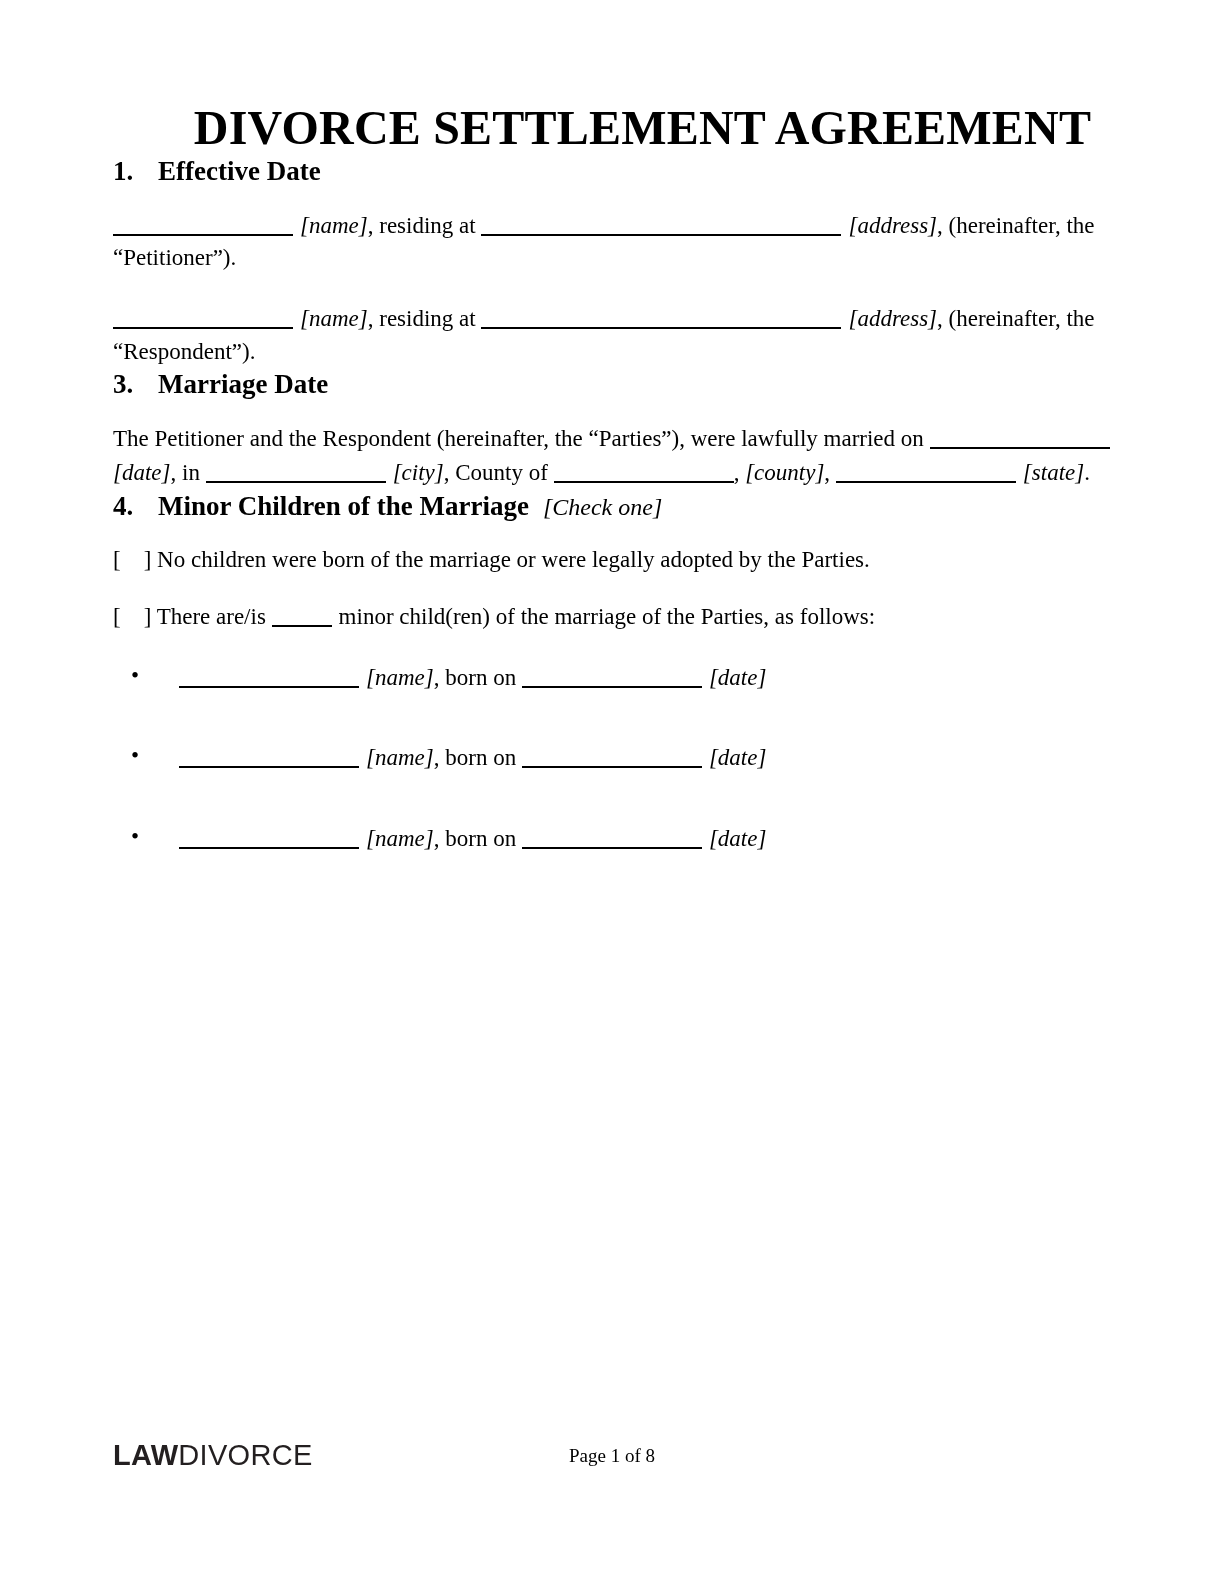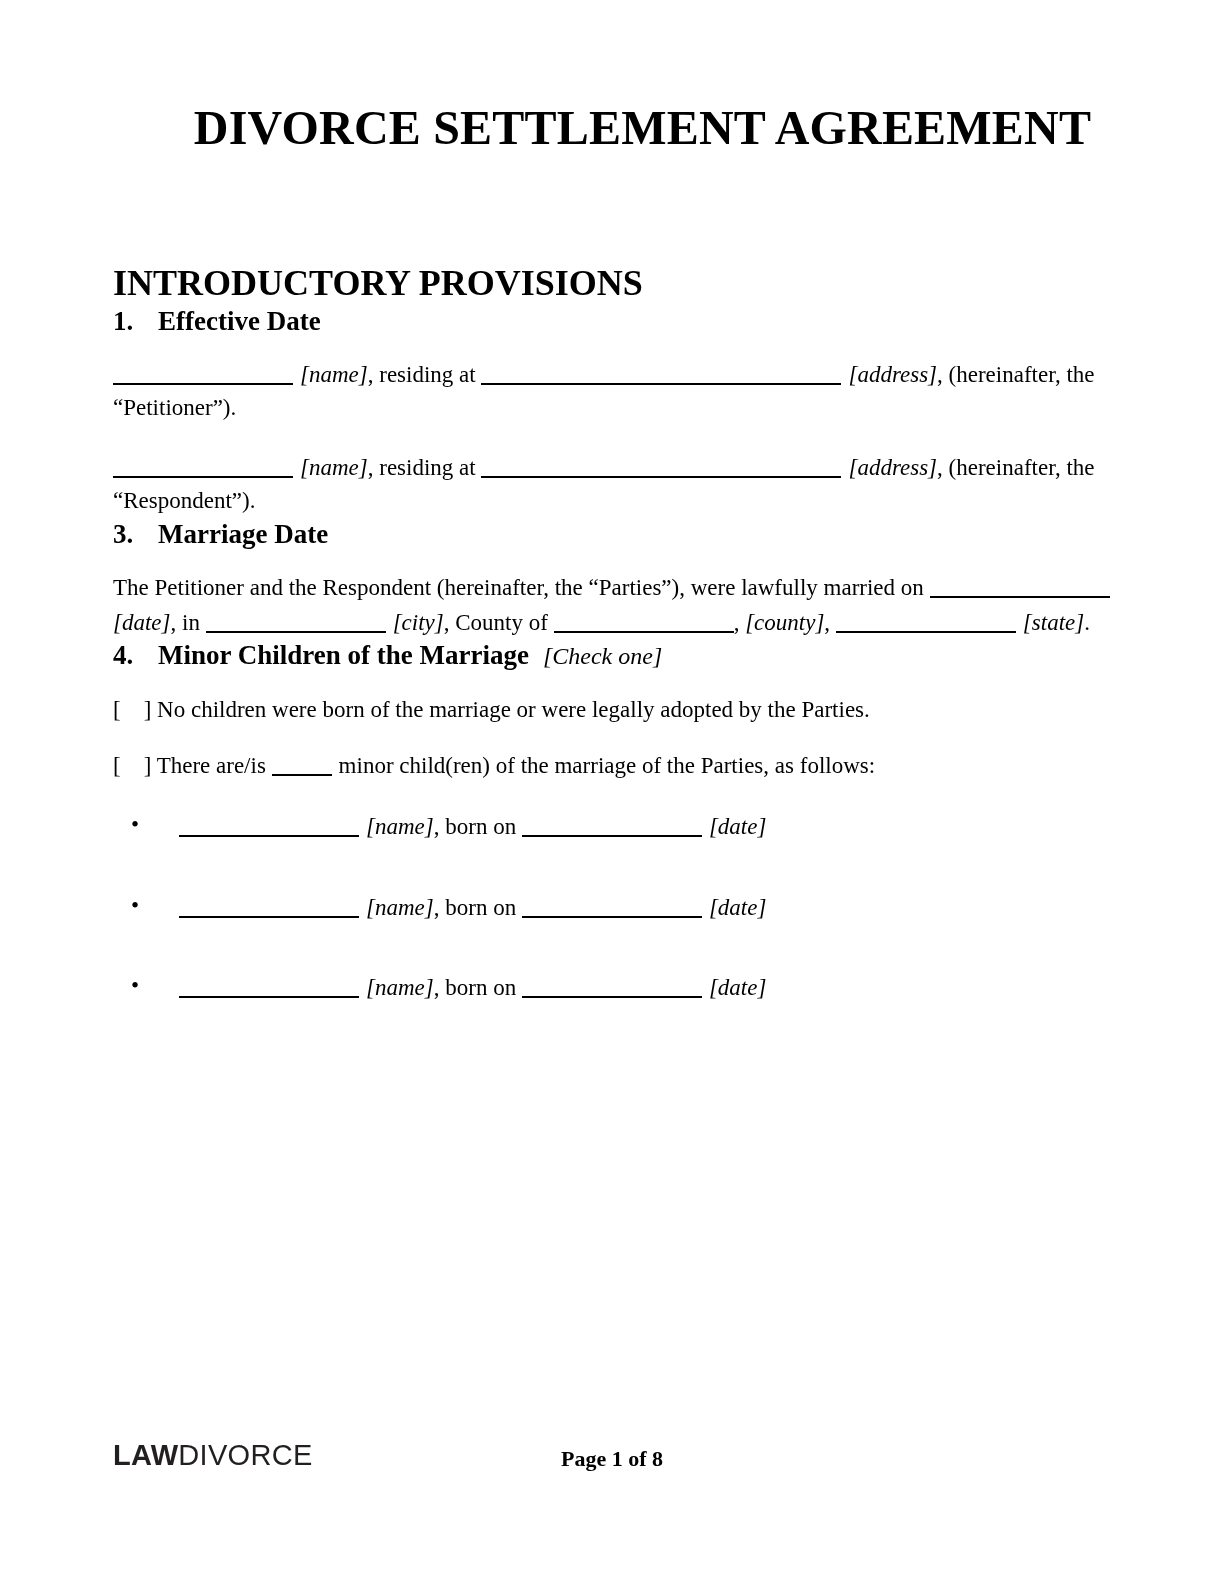--- a/index.html
+++ b/index.html
@@ -87,32 +87,30 @@
     color:#231f20;
     letter-spacing:0.3px;
     line-height:1.1;
   }
   .logo-law{font-weight:700;}
   .logo-district{font-weight:400;}
   .page-num{
     position:absolute;
     left:50%;top:5px;
     transform:translateX(-50%);
-    font-size:22px;
-    font-weight:bold;
+    font-size:19px;
   }
 </style>
 </head>
 <body>
 
 <div class="page">
 
   <h1 class="doc-title">DIVORCE SETTLEMENT AGREEMENT</h1>
 
-  <h2 class="intro">INTRODUCTORY PROVISIONS</h2>
 
   <h3 class="sec mt-s1"><span class="num">1.</span><span>Effective Date</span></h3>
 
   <p class="para"><span class="blank w180 sp"></span><span class="ph">[name]</span><span>, residing at </span><span class="blank w360 sp"></span><span class="ph">[address]</span><span>, (hereinafter, the “Petitioner”).</span></p>
   <p class="para gap"><span class="blank w180 sp"></span><span class="ph">[name]</span><span>, residing at </span><span class="blank w360 sp"></span><span class="ph">[address]</span><span>, (hereinafter, the “Respondent”).</span></p>
 
   <h3 class="sec mt-s3"><span class="num">3.</span><span>Marriage Date</span></h3>
   <p class="para"><span>The Petitioner and the Respondent (hereinafter, the “Parties”), were lawfully married on </span><span class="blank w180 sp"></span><span class="ph">[date]</span><span>, in </span><span class="blank w180 sp"></span><span class="ph">[city]</span><span>, County of </span><span class="blank w180"></span><span>, </span><span class="ph">[county]</span><span>, </span><span class="blank w180 sp"></span><span class="ph">[state]</span><span>.</span></p>
 
   <h3 class="sec mt-s4"><span class="num">4.</span><span>Minor Children of the Marriage</span><span class="check-one">[Check one]</span></h3>

